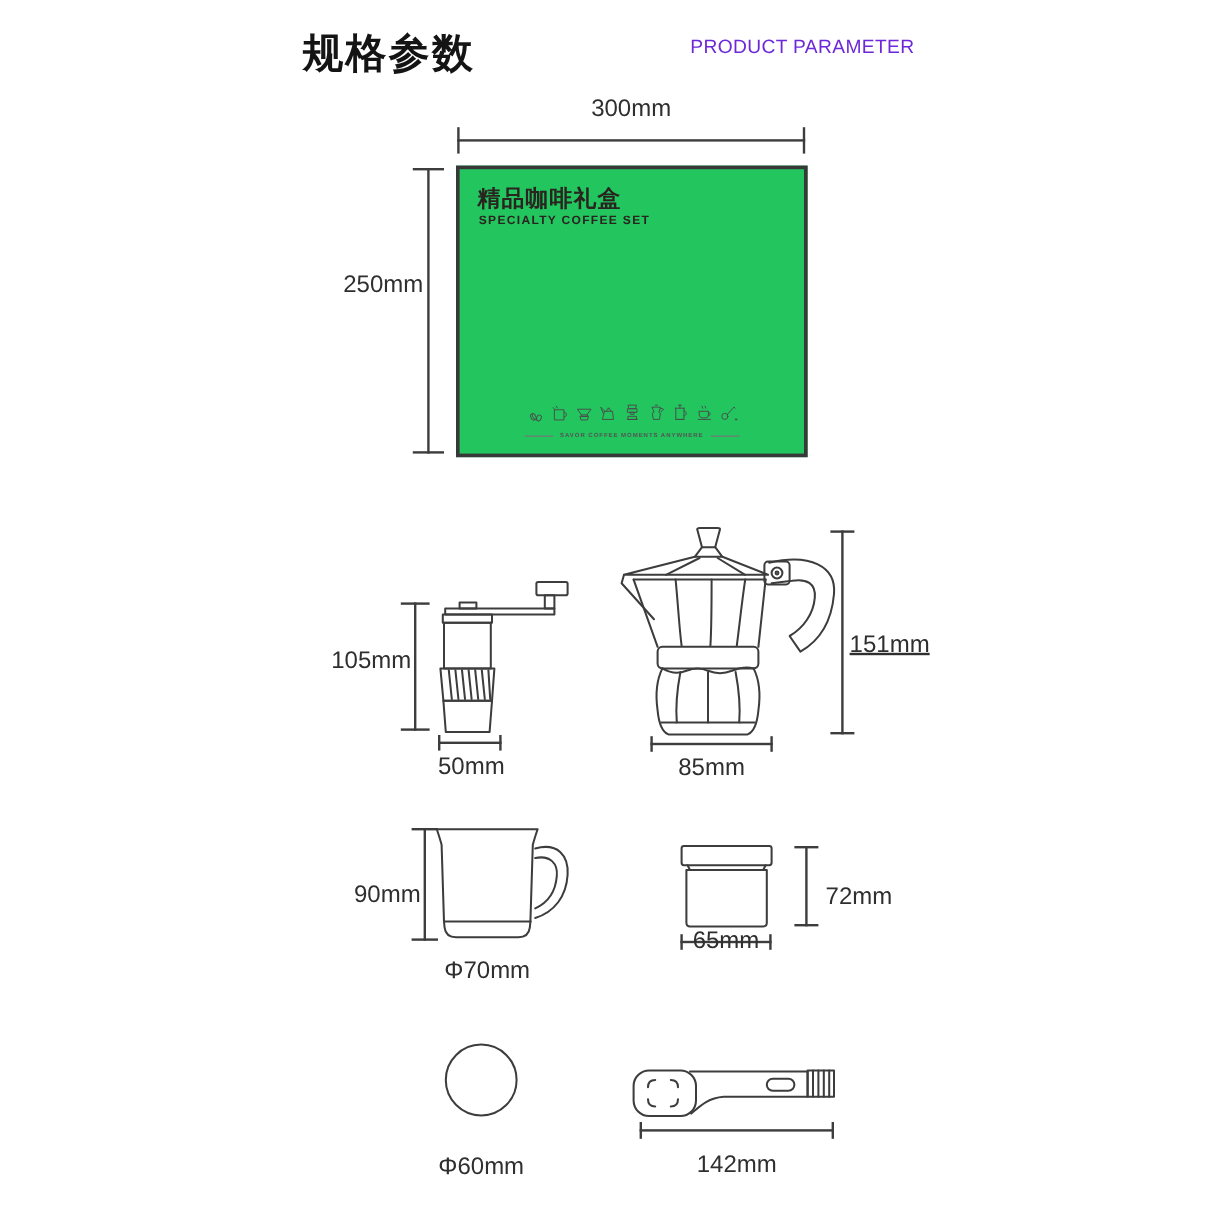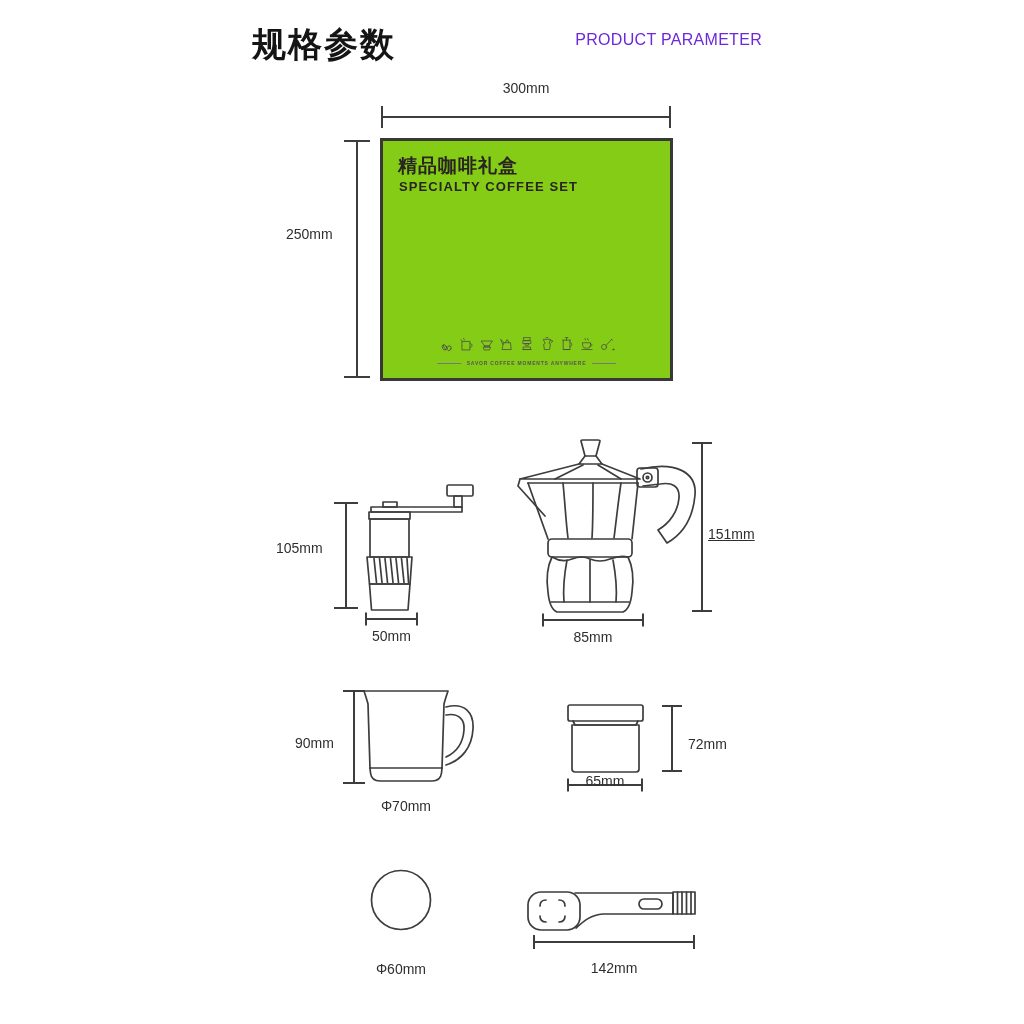--- a/index.html
+++ b/index.html
@@ -21,28 +21,28 @@
               font-size:16px; font-weight:500; letter-spacing:0.3px; color:#6d28d9; }
   
   .hdim { position:absolute; height:2px; background:var(--line); }
   .hdim::before,.hdim::after { content:""; position:absolute; top:50%; transform:translateY(-50%);
               width:2px; height:var(--tick,14px); background:var(--line); }
   .hdim::before { left:0; } .hdim::after { right:0; }
   .vdim { position:absolute; width:2px; background:var(--line); }
   .vdim::before,.vdim::after { content:""; position:absolute; left:50%; transform:translateX(-50%);
               height:2px; width:var(--tick,14px); background:var(--line); }
   .vdim::before { top:0; } .vdim::after { bottom:0; }
-  .dim-label { position:absolute; font-size:14px; color:#2f2f2f; white-space:nowrap; }
+  .dim-label { position:absolute; font-size:20px; color:#2f2f2f; white-space:nowrap; }
   .center { text-align:center; }
   
   .giftbox { position:absolute; left:380px; top:138px; width:293px; height:243px;
-             border:3px solid #383838; background:#84cc16; }
+             border:3px solid #383838; background:#22c55e; }
   .giftbox-name-cn { position:absolute; left:15px; top:12px; font-size:19px; font-weight:bold;
              letter-spacing:1px; color:#2a2420; }
-  .giftbox-name-en { position:absolute; left:16px; top:38px; font-size:13px; font-weight:600;
+  .giftbox-name-en { position:absolute; left:16px; top:38px; font-size:10px; font-weight:600;
              letter-spacing:1.1px; color:#2a2420; }
   .icons-row { position:absolute; left:50%; transform:translateX(-50%); bottom:24px;
              display:flex; align-items:flex-end; gap:3px; }
   .icons-row svg { width:17px; height:20px; }
   .icons-row path, .icons-row circle, .icons-row ellipse {
              fill:none; stroke:#4a4a4a; stroke-width:0.9; stroke-linecap:round; stroke-linejoin:round; }
   .tagline { position:absolute; left:50%; transform:translateX(-50%); bottom:12px;
              display:flex; align-items:center; gap:6px; white-space:nowrap; }
   .tagline .rule { width:24px; height:1px; background:#777; }
   .tagline .tag-text { font-size:5px; letter-spacing:0.8px; color:#555; font-weight:600; }

